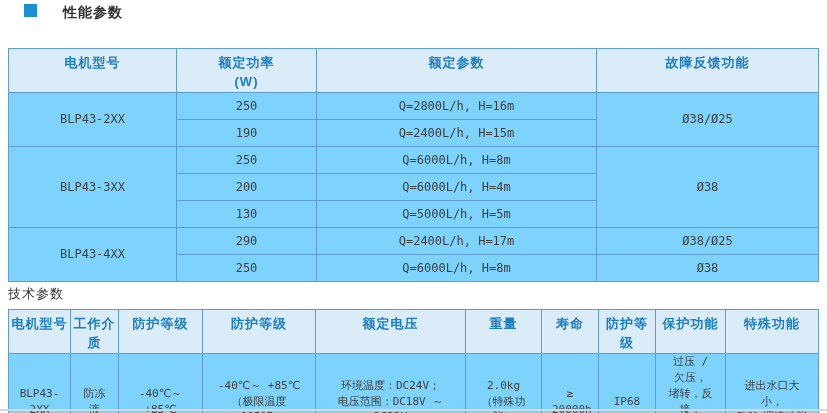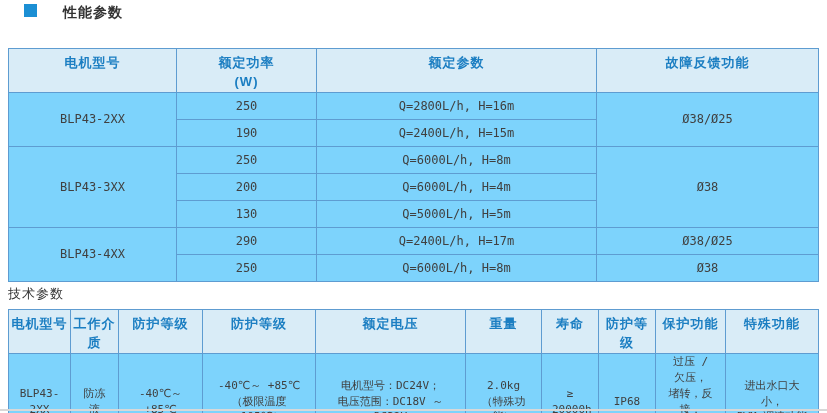--- a/index.html
+++ b/index.html
@@ -225,21 +225,21 @@
           <div>防冻液</div>
         </td>
         <td>
           <div>-40℃～ +85℃</div>
         </td>
         <td>
           <div>-40℃～ +85℃</div>
           <div>（极限温度+105℃）</div>
         </td>
         <td>
-          <div>电机型号：DC24V；</div>
+          <div>环境温度：DC24V；</div>
           <div>电压范围：DC18V ～ DC32V</div>
         </td>
         <td>
           <div>2.0kg</div>
           <div>（特殊功能）</div>
         </td>
         <td>
           <div>≥ 20000h</div>
         </td>
         <td>

